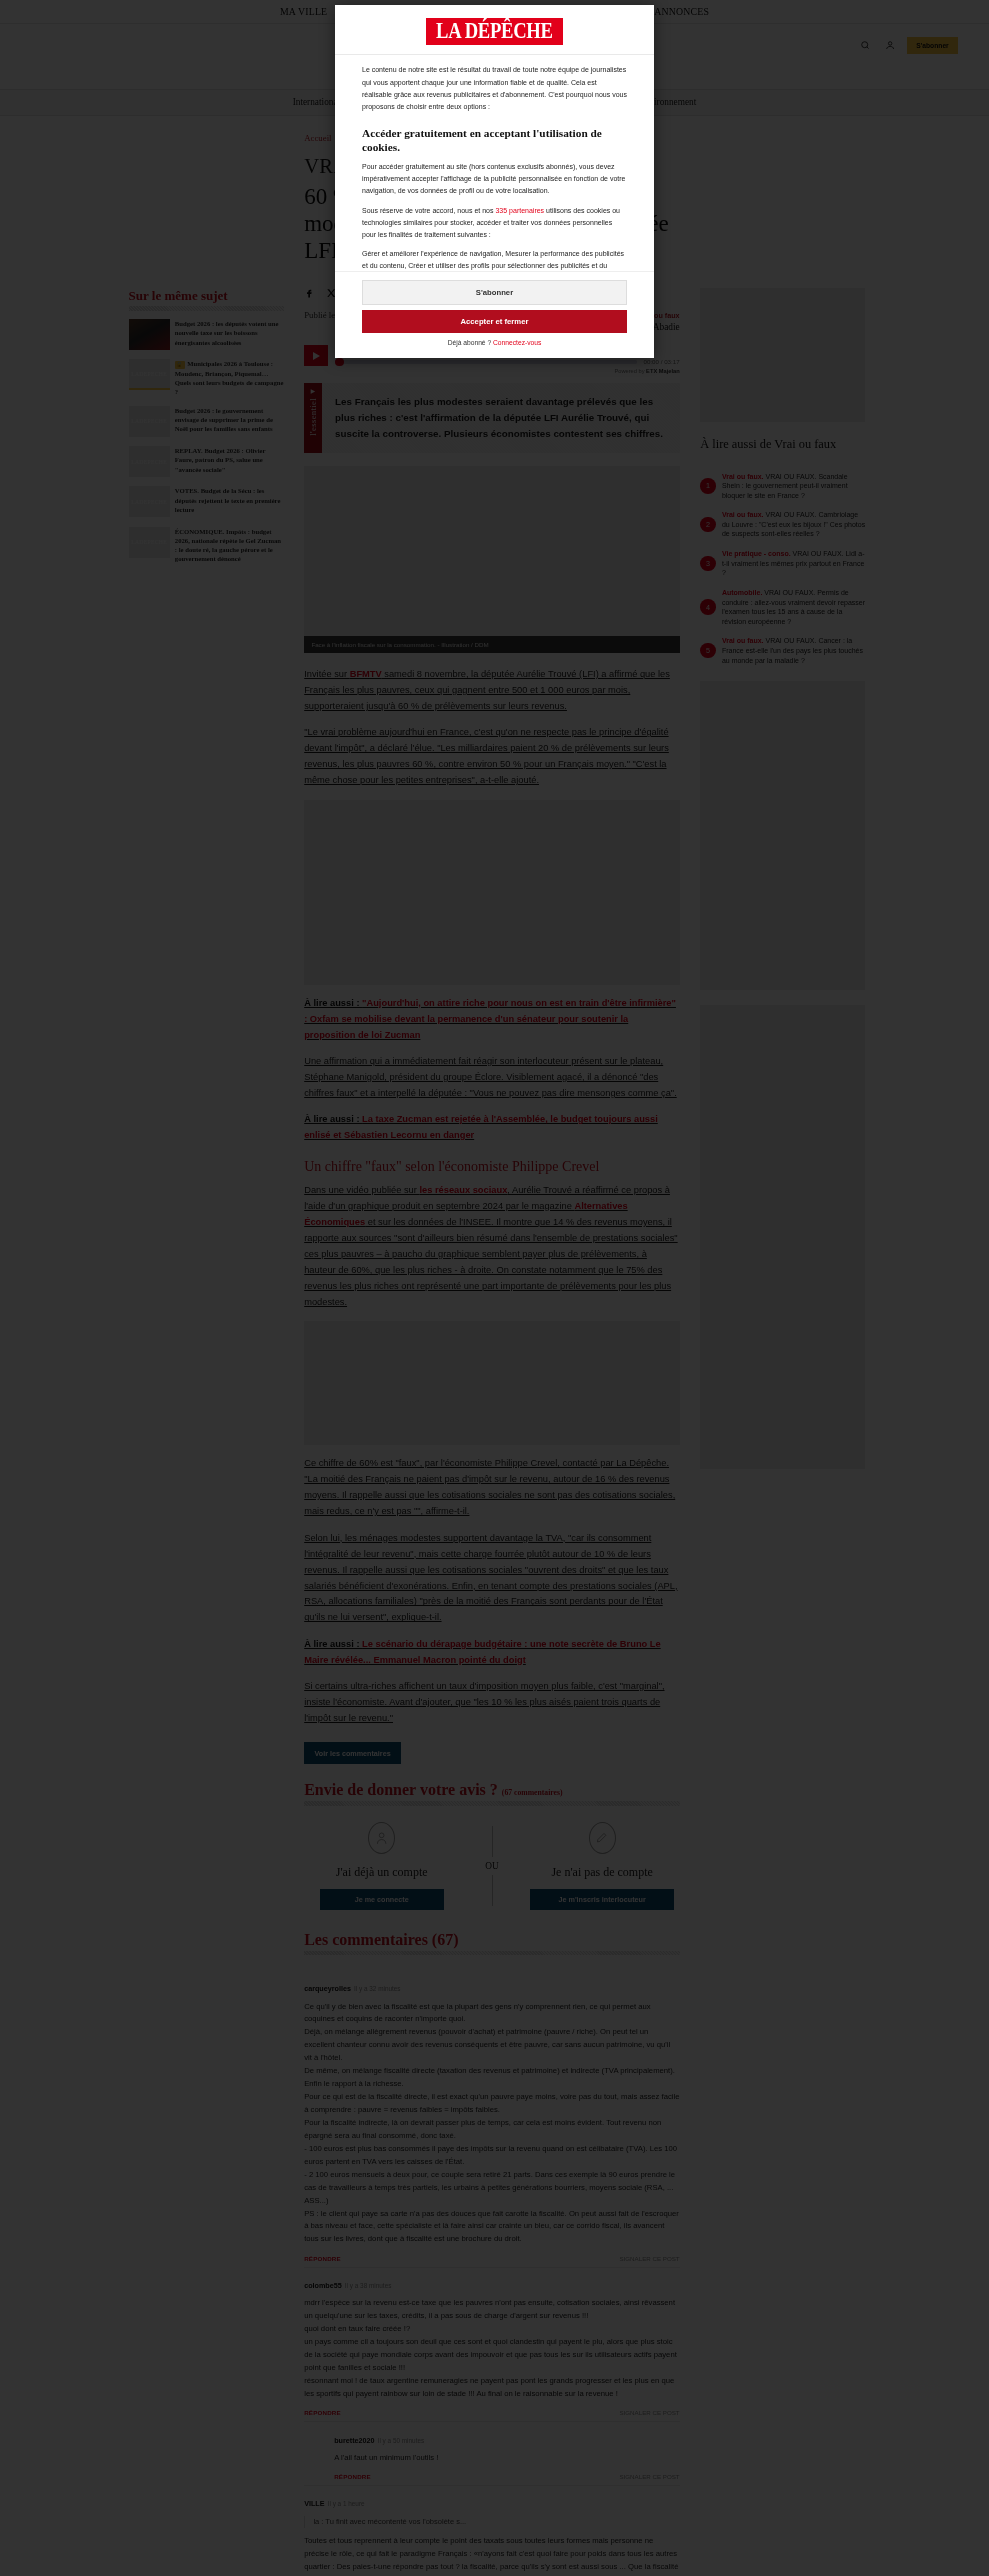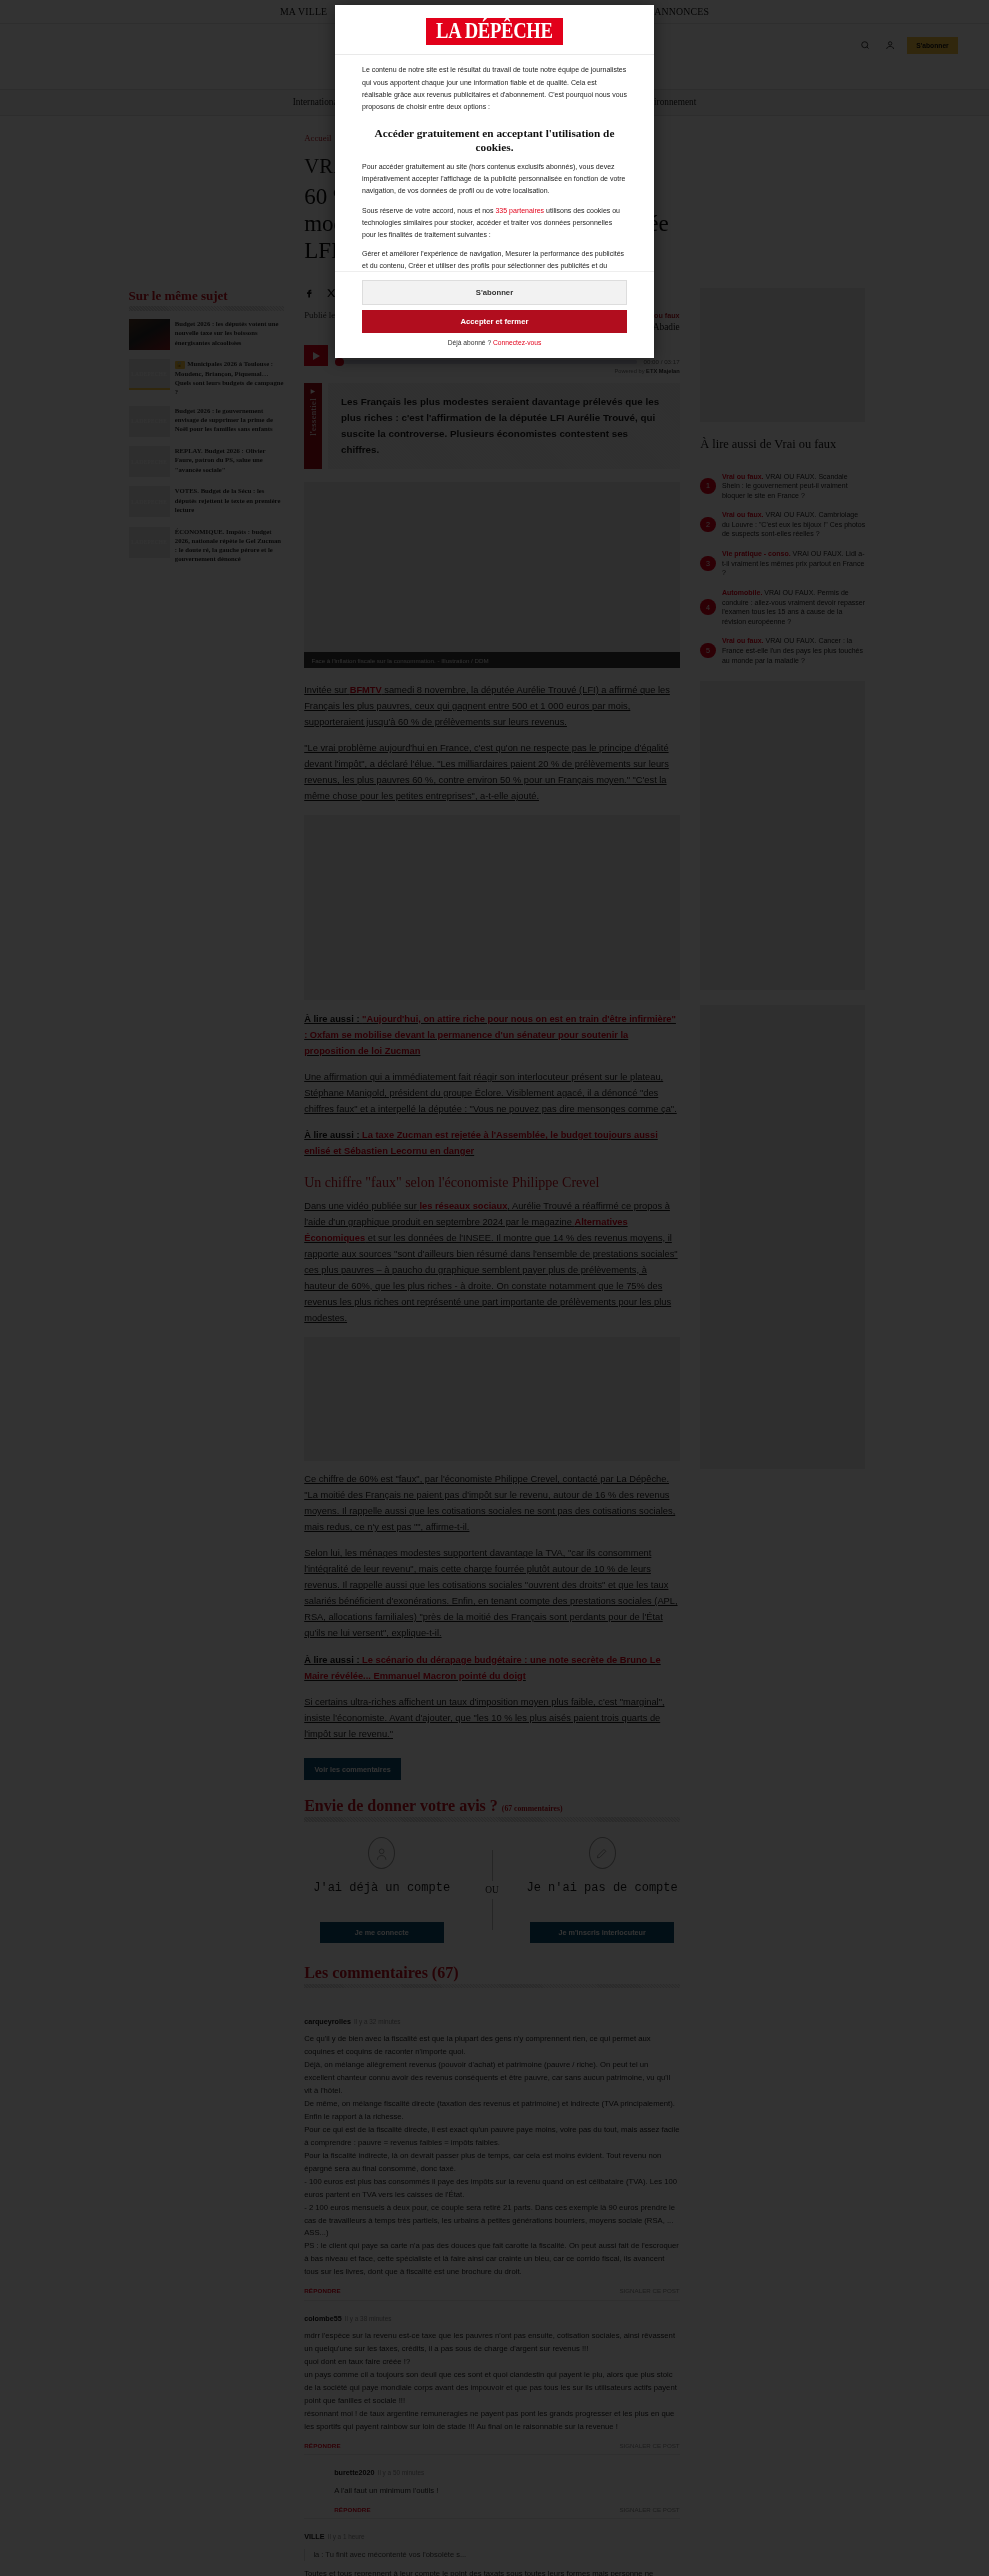--- a/index.html
+++ b/index.html
@@ -111,21 +111,21 @@
     font-style: italic; font-family: "Liberation Serif", serif;
   }
   .audio-track { display: flex; align-items: center; gap: 6.2px; margin-top: 4.1px; }
   .track-bar { flex: 1; height: 3.1px; background: #d6d6e4; border-radius: 1.5px; position: relative; }
   .track-knob { width: 8.2px; height: 8.2px; background: #e2001a; border-radius: 50%; position: absolute; left: 0; top: -2.6px; }
   .track-time { font-size: 6.2px; color: #666; white-space: nowrap; }
   .audio-credit { text-align: right; font-size: 5.7px; color: #777; margin-top: 2.1px; }
   .audio-credit b { color: #333; }
 
   
-  .essentiel { display: flex; margin: 9.3px 0 13.4px; gap: 6px; }
+  .essentiel { display: flex; margin: 9.3px 0 13.4px; }
   .essentiel .tab {
     background: #9e0b18; color: #fff; width: 17.5px; display: flex; flex-direction: column;
     align-items: center; justify-content: flex-start; padding-top: 5.2px; gap: 4.1px;
   }
   .essentiel .tab .caret { font-size: 5.7px; }
   .essentiel .tab .vtext {
     writing-mode: vertical-rl; transform: rotate(180deg);
     font-family: "Liberation Serif", serif; font-size: 8.8px; letter-spacing: 0.3px;
   }
   .essentiel .body {
@@ -197,21 +197,21 @@
   }
   .cta-title small { font-size: 7.7px; }
   .cta-rule { height: 4.6px; background: repeating-linear-gradient(45deg,#d8d8d8,#d8d8d8 1px,#f2f2f2 1px,#f2f2f2 2.1px); margin: 2.1px 0 15.5px; }
   .cta-cols { display: flex; align-items: center; justify-content: center; gap: 26px; margin-bottom: 20.6px; }
   .cta-col { text-align: center; flex: 0 0 155px; }
   .cta-ico {
     width: 27px; height: 32px; border: 1px solid #9a9a9a; border-radius: 50%;
     margin: 0 auto 11.3px; display: flex; align-items: center; justify-content: center;
     color: #777; font-size: 12.4px;
   }
-  .cta-lab { font-family: Liberation Mono, monospace; font-size: 12px; margin-bottom: 27px; }
+  .cta-lab { font-family: Liberation Serif, serif; font-size: 12px; margin-bottom: 9px; }
   .cta-or { font-family: "Liberation Serif", serif; font-size: 9.3px; }
   .cta-div { width: 0.5px; background: #bbb; height: 77px; }
 
   
   .cm-title {
     font-family: "Liberation Serif", serif; color: #c0111f; font-weight: 700; font-size: 16px;
   }
   .comment { padding: 13.4px 0 5.2px; border-bottom: 0.5px solid #ececec; }
   .cm-head { font-size: 7.2px; margin-bottom: 7.2px; }
   .cm-head b { color: #111; }
@@ -234,21 +234,21 @@
   .modal-logo { text-align: center; padding: 12.4px 0 9.3px; border-bottom: 0.5px solid #e9e9e9; }
   .modal-logo .lb { display: inline-block; background: #e2001a; padding: 4.1px 7.2px 5.2px; }
   .modal-logo .lb span {
     font-family: "Liberation Serif", serif; font-weight: 700; color: #fff; font-size: 19.6px;
     line-height: .92; letter-spacing: -0.3px; transform: scaleY(1.2) scaleX(.95); display: inline-block;
   }
   .modal-scroll { padding: 9.3px 27px 2.1px; max-height: 216px; overflow-y: auto; }
   .modal-scroll p { font-size: 7px; line-height: 1.72; color: #222; margin-bottom: 7.2px; }
   .modal-scroll h3 {
     font-family: "Liberation Serif", serif; font-size: 11.3px; font-weight: 700;
-    color: #111; margin: 13.4px 0 7.2px; line-height: 1.25; text-align: center;
+    color: #111; margin: 13.4px 0 7.2px; line-height: 1.25;
   }
   .modal-scroll a { color: #e2001a; }
   .modal-foot { padding: 8.2px 27px 11.3px; border-top: 0.5px solid #eee; }
   .btn-sub {
     display: block; width: 100%; background: #f2f2f2; border: 0.5px solid #ddd; color: #333;
     font-size: 7.7px; font-weight: 700; padding: 6.7px 0; cursor: pointer; margin-bottom: 5.2px;
   }
   .btn-accept {
     display: block; width: 100%; background: #b10d1e; border: none; color: #fff;
     font-size: 7.7px; font-weight: 700; padding: 7.2px 0; cursor: pointer;

